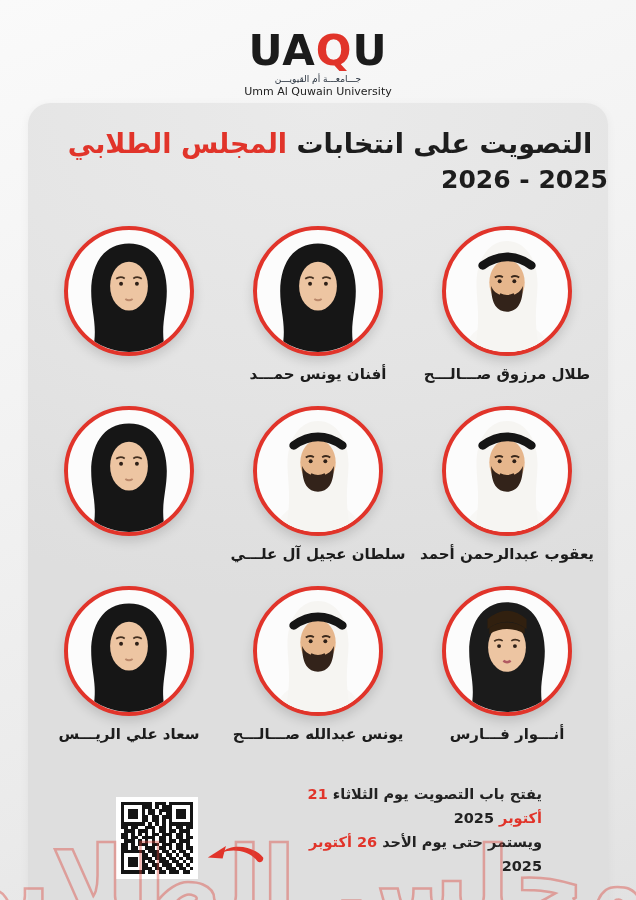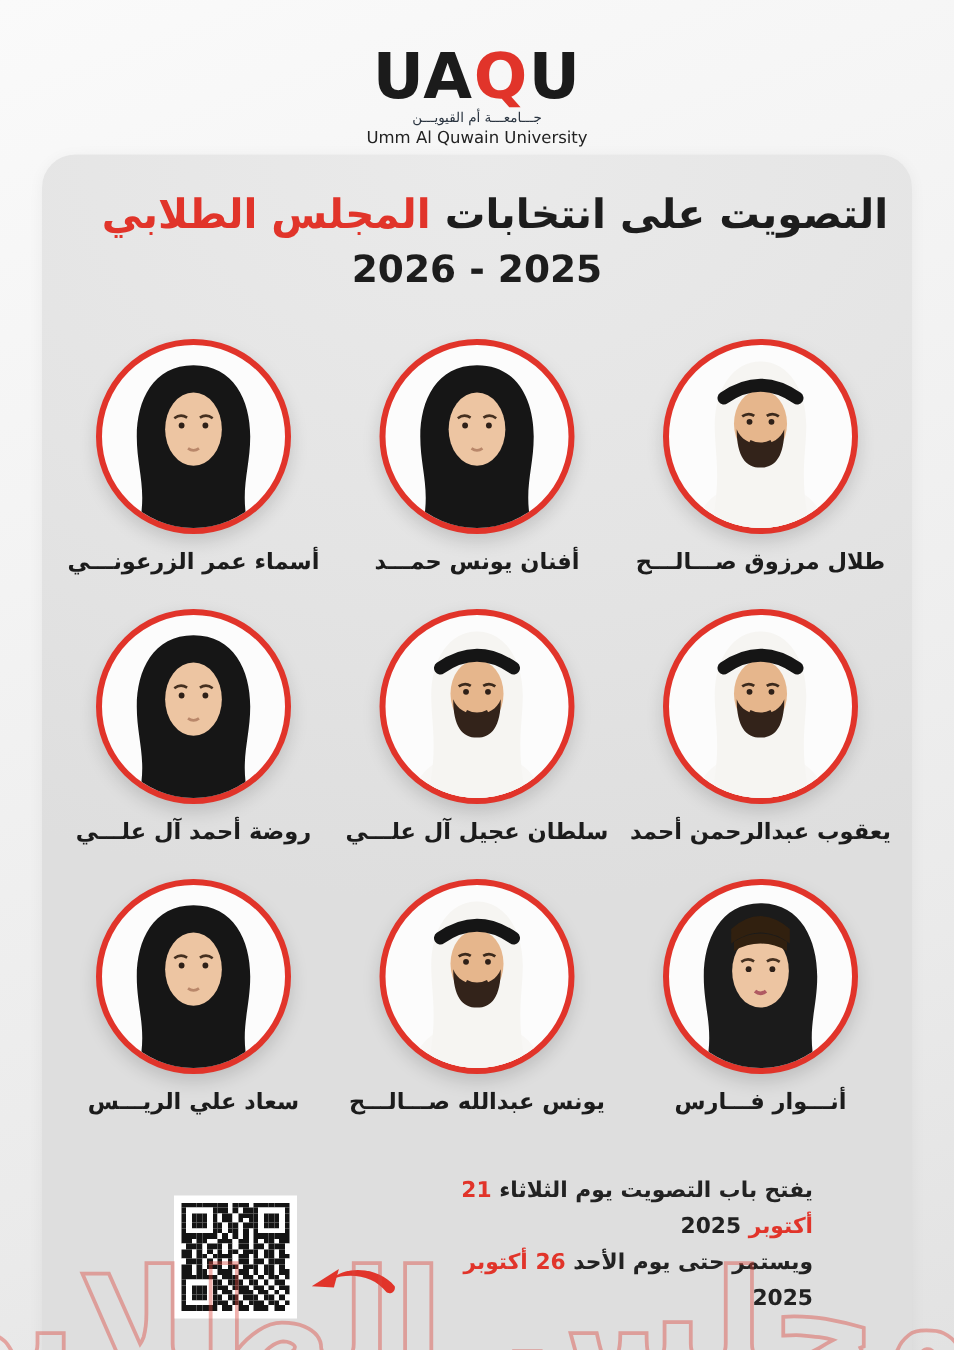--- a/index.html
+++ b/index.html
@@ -17,21 +17,21 @@
   
   .card{
     position:absolute;left:28px;top:103px;width:580px;height:830px;
     border-radius:22px;
     background:radial-gradient(120% 60% at 50% 0%,#eaeaea 0%,#e4e4e4 55%,#dedede 100%);
     box-shadow:0 2px 10px rgba(0,0,0,0.05);
   }
   
   .title{margin-top:24px;text-align:center;direction:rtl;font-weight:bold;color:#1d1d1d;font-size:27px;line-height:1.25;padding-left:24px;}
   .title .hl{color:#e1342a;}
-  .years{text-align:center;direction:rtl;font-weight:bold;color:#1d1d1d;font-size:25px;margin-top:4px;}
+  .years{text-align:right;direction:rtl;font-weight:bold;color:#1d1d1d;font-size:25px;margin-top:4px;}
   
   .grid{
     margin-top:32px;
     display:grid;grid-template-columns:repeat(3,189px);justify-content:center;
   }
   .cell{height:180px;text-align:center;}
   .photo{
     width:122px;height:122px;border:4px solid #e1342a;border-radius:50%;
     margin:0 auto;background:#fcfcfc;overflow:hidden;
     box-shadow:0 5px 12px rgba(0,0,0,0.15);
@@ -110,21 +110,20 @@
   </div>
   <div class="years">2025 - 2026</div>
 
   <div class="grid">
     <div class="cell">
       <div class="photo">
         <svg viewBox="0 0 100 100">
             <use href="#av-female"></use>
           </svg>
       </div>
-      <div class="cname">أسماء عمر الزرعونـــي</div>
     </div>
     <div class="cell">
       <div class="photo">
         <svg viewBox="0 0 100 100">
             <use href="#av-female"></use>
           </svg>
       </div>
       <div class="cname">أفنان يونس حمـــد</div>
     </div>
     <div class="cell">
@@ -134,21 +133,20 @@
           </svg>
       </div>
       <div class="cname">طلال مرزوق صـــالـــح</div>
     </div>
     <div class="cell">
       <div class="photo">
         <svg viewBox="0 0 100 100">
             <use href="#av-female"></use>
           </svg>
       </div>
-      <div class="cname">روضة أحمد آل علـــي</div>
     </div>
     <div class="cell">
       <div class="photo">
         <svg viewBox="0 0 100 100">
             <use href="#av-male"></use>
           </svg>
       </div>
       <div class="cname">سلطان عجيل آل علـــي</div>
     </div>
     <div class="cell">

